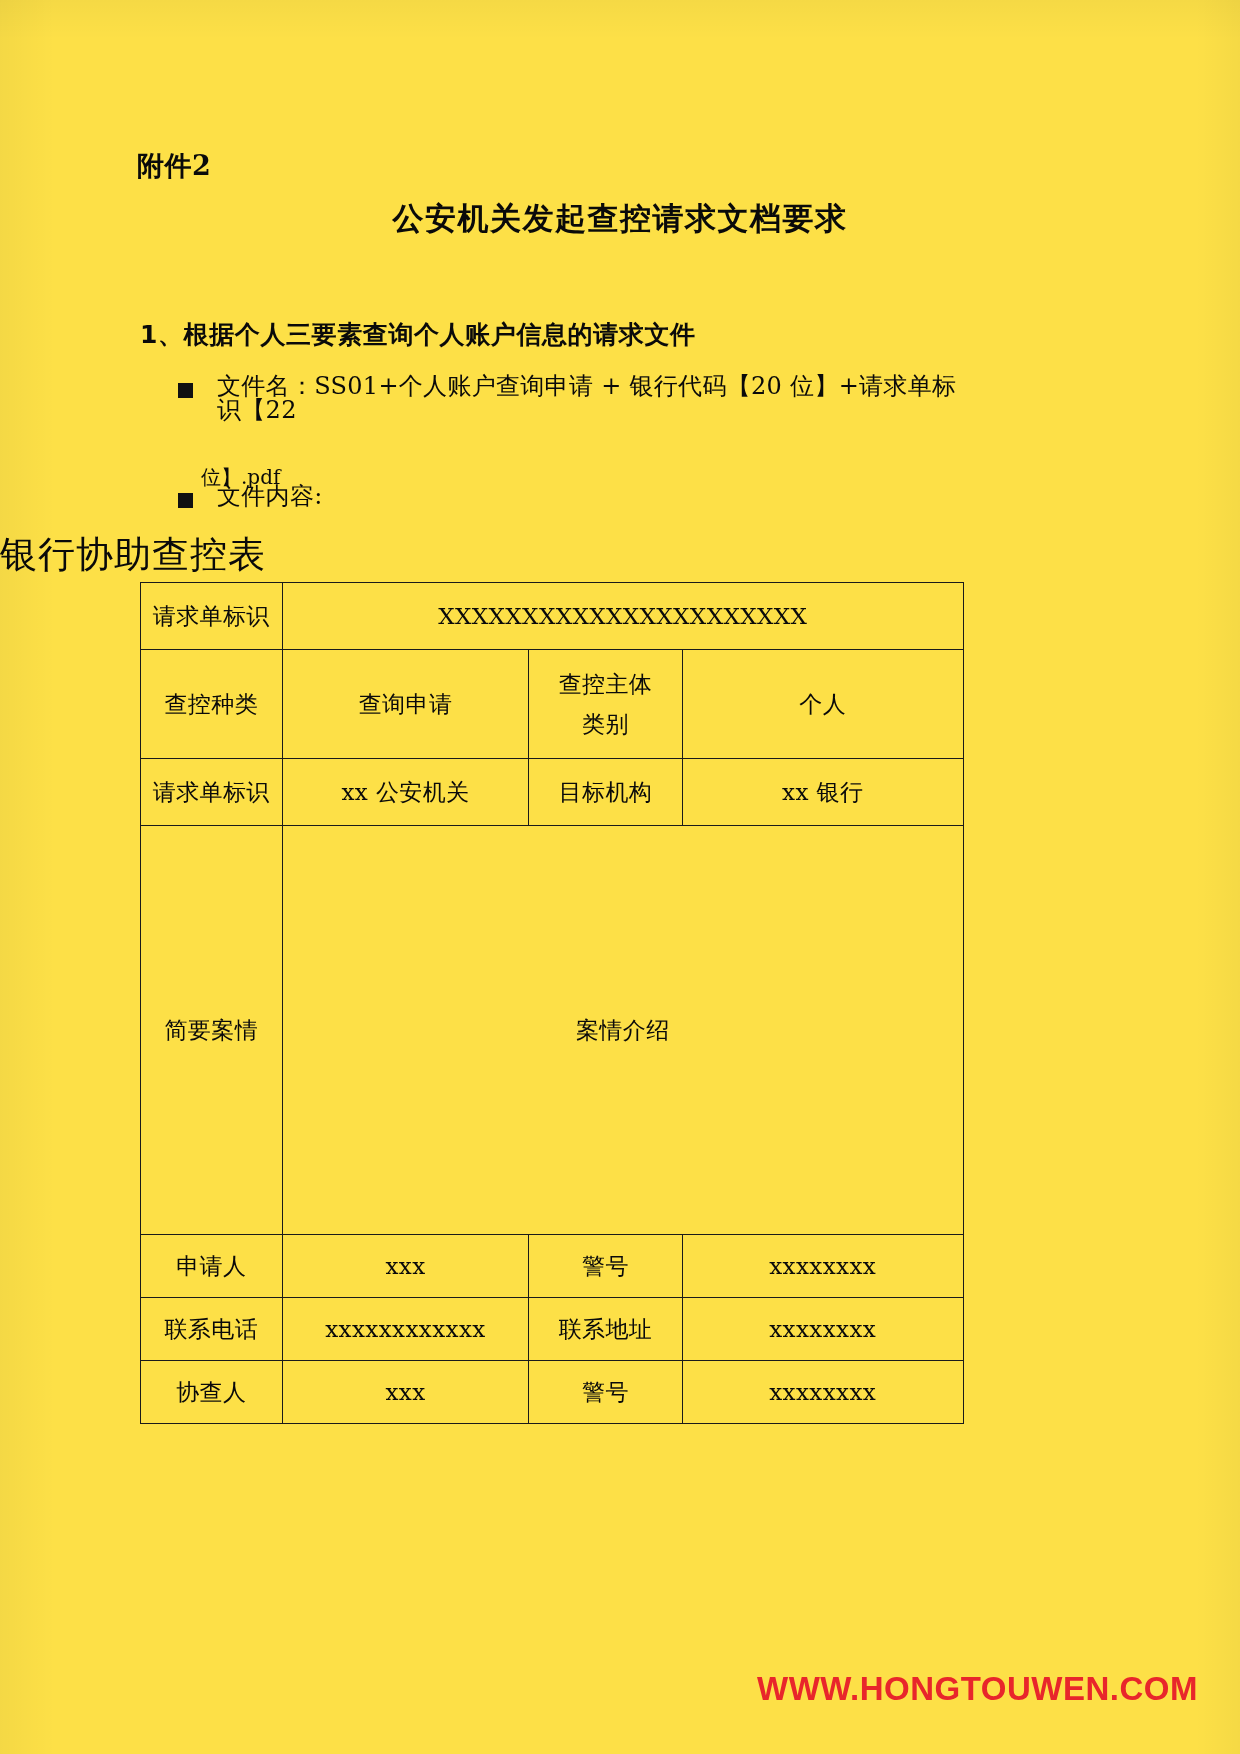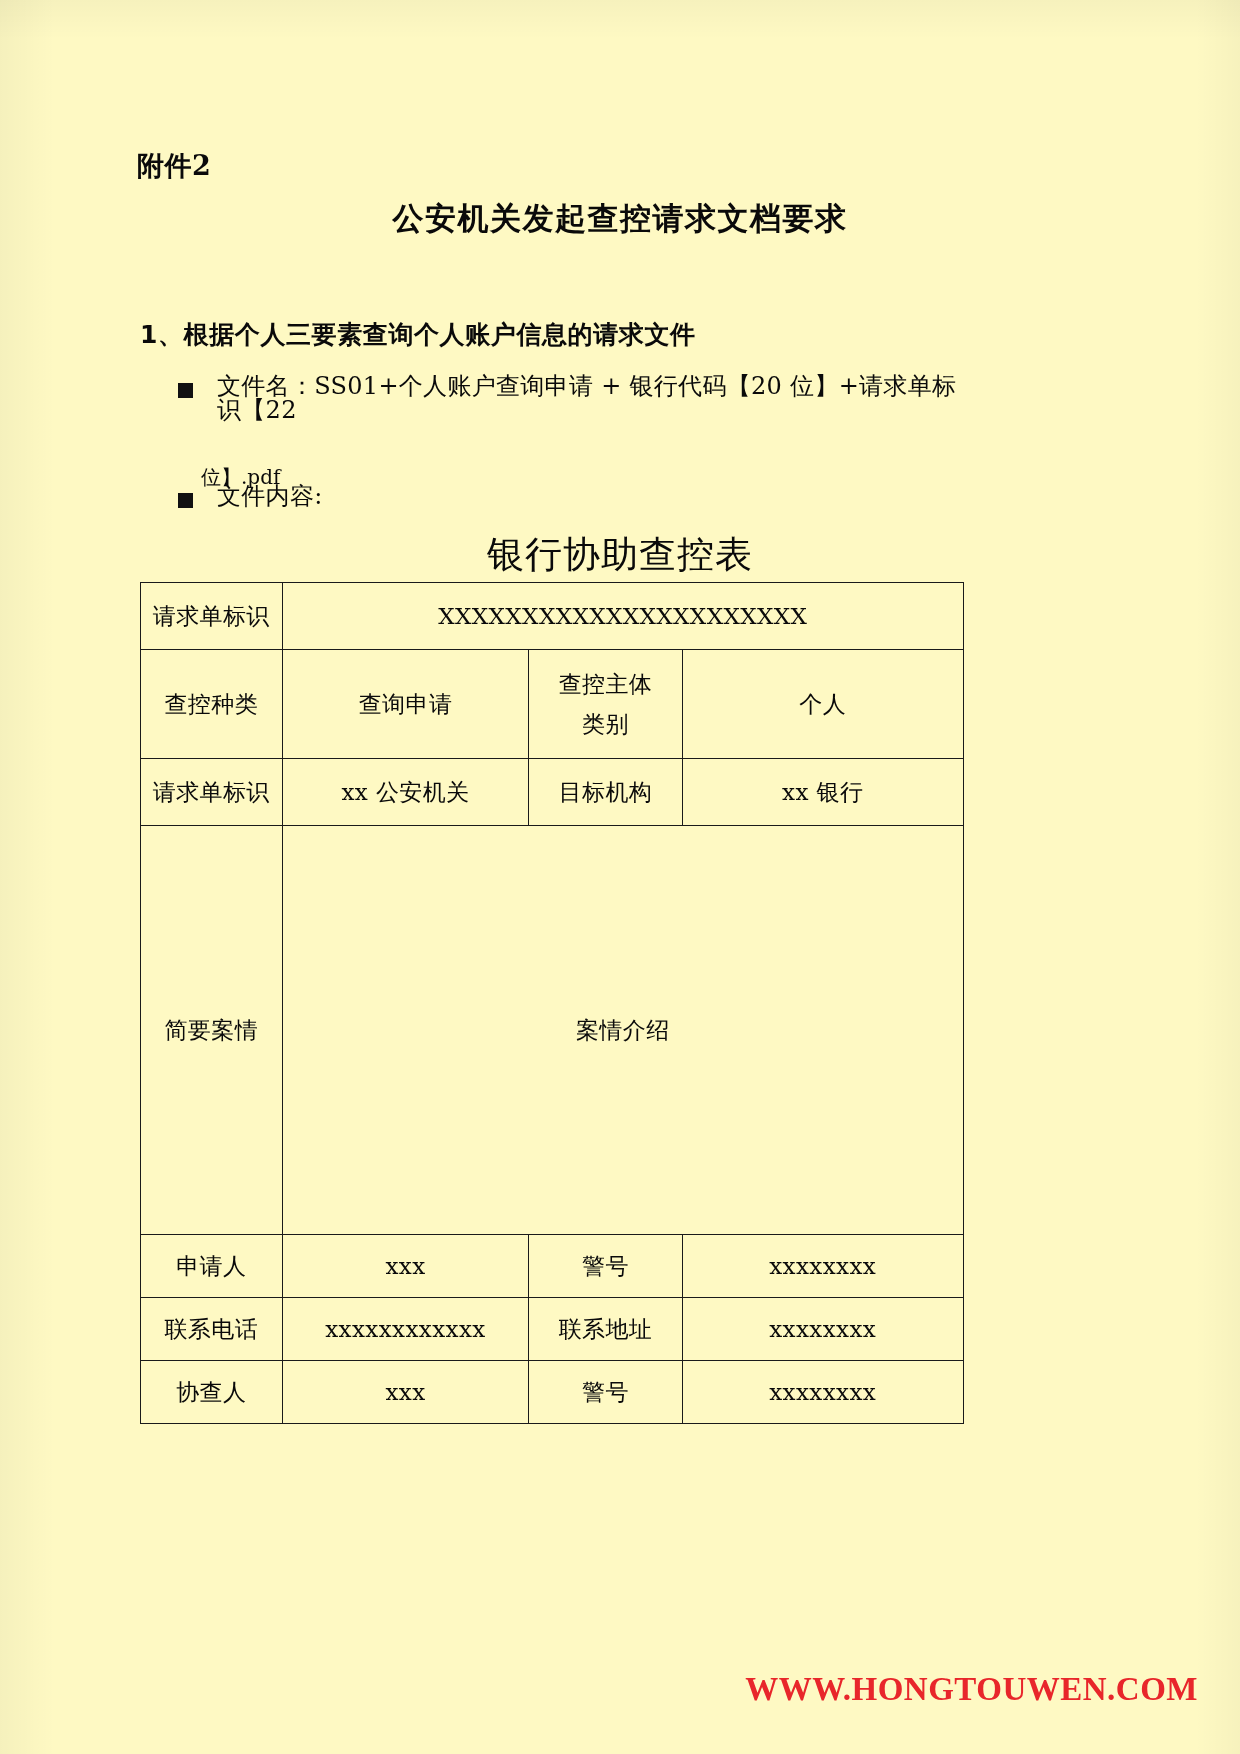--- a/index.html
+++ b/index.html
@@ -12,21 +12,21 @@
     height: 1754px;
     position: relative;
     font-family: "DejaVu Serif", serif;
     color: #0a0a0a;
     overflow: hidden;
   }
 
   .page {
     position: absolute;
     inset: 0;
-    background: #fef9c3;
+    background: #fde047;
   }
 
   
   .scan-cast {
     position: absolute;
     inset: 0;
     pointer-events: none;
     background:
       linear-gradient(to right, rgba(0,0,0,0.035) 0px, rgba(0,0,0,0.0) 55px),
       linear-gradient(to left, rgba(0,0,0,0.03) 0px, rgba(0,0,0,0.0) 45px),
@@ -97,21 +97,20 @@
     margin-top: 42px;
     font-size: 20px;
     font-family: "DejaVu Serif", serif;
   }
 
   .table-title {
     position: absolute;
     left: 0;
     right: 0;
     top: 530px;
-    text-align: center;
     font-size: 37px;
     letter-spacing: 1px;
     font-family: "DejaVu Serif", serif;
   }
 
   .form-wrap {
     position: absolute;
     left: 140px;
     top: 582px;
     width: 824px;
@@ -146,21 +145,21 @@
     font-family: "DejaVu Serif", serif;
   }
 
   .watermark {
     position: absolute;
     right: 42px;
     bottom: 46px;
     font-size: 33px;
     font-weight: 700;
     letter-spacing: 0.5px;
-    font-family: Liberation Serif, serif;
+    font-family: Liberation Sans, sans-serif;
     margin-left: 12px;
   }
 </style>
 </head>
 <body>
 
 <div class="page">
   <div class="scan-cast"></div>
 
   <div class="attachment-label">附件2</div>

